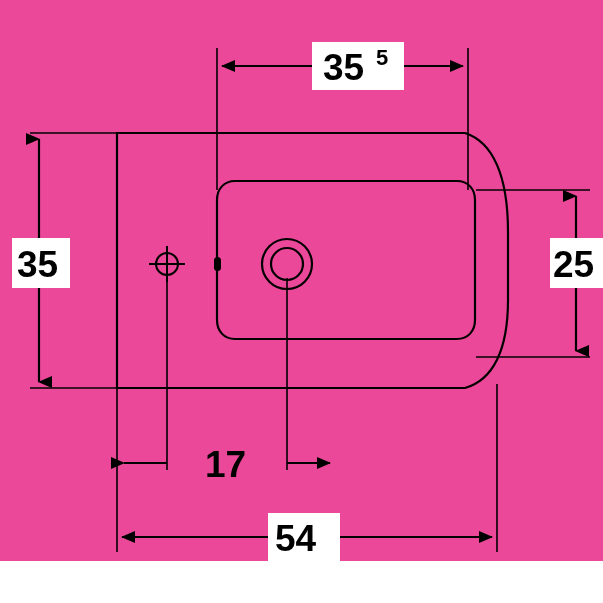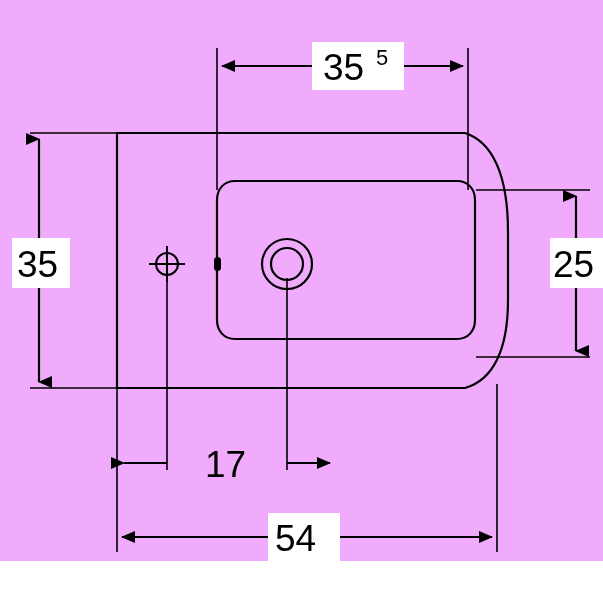--- a/index.html
+++ b/index.html
@@ -7,22 +7,23 @@
     padding: 0;
     background: #ffffff;
   }
   body {
     font-family: "Liberation Sans", sans-serif;
   }
   #drawing-root {
     position: relative;
     width: 603px;
     height: 561px;
-    background: #f0abfc;
+    background: #ec4899;
     overflow: hidden;
+    font-weight: bold;
   }
   svg.diagram {
     display: block;
     width: 603px;
     height: 603px;
   }
   .dim-text {
     font-family: "Liberation Sans", sans-serif;
     font-size: 37px;
     fill: #000000;

